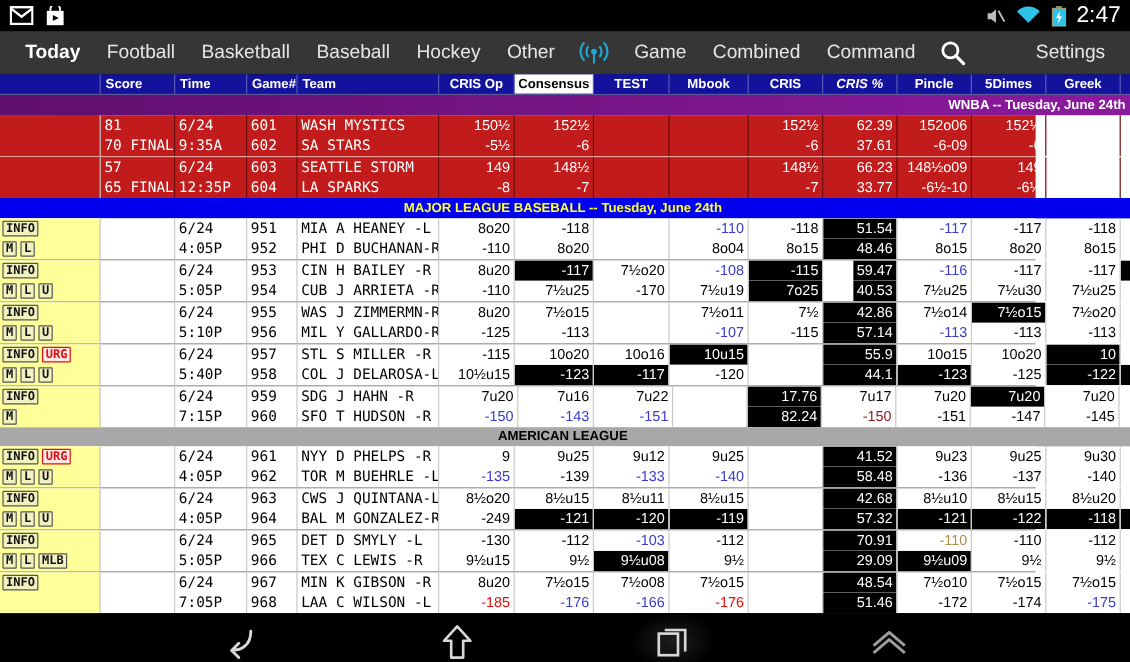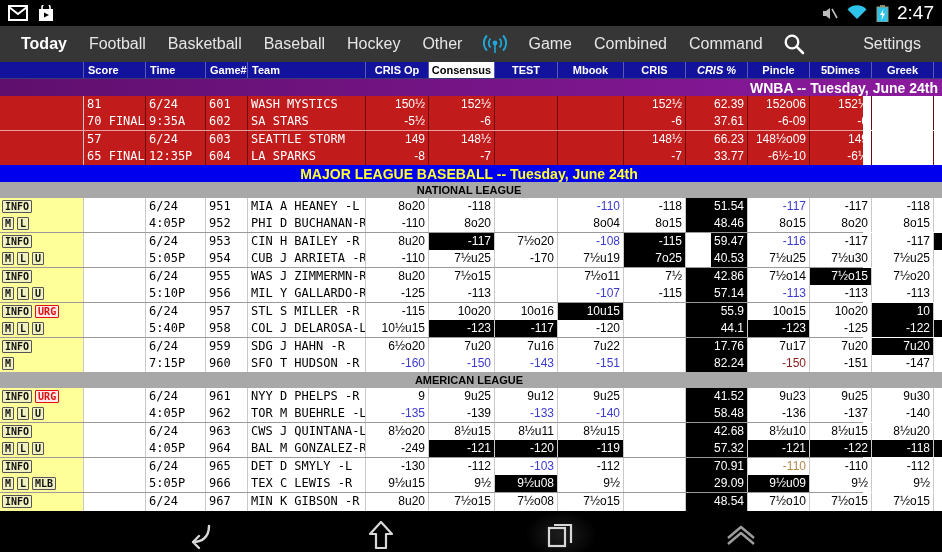--- a/index.html
+++ b/index.html
@@ -42,21 +42,21 @@
   .thead .th {
     display: flex; align-items: center; justify-content: center;
     border-right: 1px solid #5a5ab4; overflow: hidden; white-space: nowrap;
   }
   .thead .th.alignleft { justify-content: flex-start; padding-left: 4px; }
   .thead .th.inv { background: #ffffff; color: #000000; }
   .thead .th.hl { background: #12129c; color: #ffffff; }
 
   
   .banner {
-    height: 17px; font-size: 14px; font-weight: bold;
+    height: 17px; font-size: 11px; font-weight: bold;
     display: flex; align-items: center; justify-content: flex-end;
     padding-right: 4px;
   }
   .banner.wnba { background: linear-gradient(to right,#5f0f6e,#8c1a9e); color: #ffffff; }
   .banner.mlb { background: #0000ee; color: #ffff33; justify-content: center; }
   .banner.sub {
     background: #a8a8a8; color: #000000; justify-content: center;
     height: 16px; font-size: 11px;
   }
 
@@ -319,21 +319,20 @@
       <div class="cell num" style="flex: 0 0 62px;">
         <div class="ln ">149½</div>
         <div class="ln ">-6½</div>
       </div>
       <div class="cell num" style="flex: 0 0 62px;">
         <div class="ln "></div>
         <div class="ln "></div>
       </div>
     </div>
     <div class="banner mlb">MAJOR LEAGUE BASEBALL  -- Tuesday, June 24th</div>
-    <div class="banner sub">NATIONAL LEAGUE</div>
     <div class="game white">
       <div class="infocell" style="flex: 0 0 84px;">
         <div class="badrow">
           <span class="badge">INFO</span>
         </div>
         <div class="badrow">
           <span class="badge">M</span>
           <span class="badge">L</span>
         </div>
       </div>
@@ -656,24 +655,20 @@
         <div class="ln ">6/24</div>
         <div class="ln ">7:15P</div>
       </div>
       <div class="cell lft" style="flex: 0 0 42px;">
         <div class="ln ">959</div>
         <div class="ln ">960</div>
       </div>
       <div class="cell lft" style="flex: 0 0 118px;">
         <div class="ln ">SDG  J HAHN     -R</div>
         <div class="ln ">SFO  T HUDSON   -R</div>
-      </div>
-      <div class="cell num" style="flex: 0 0 63px;">
-        <div class="ln ">6½o20</div>
-        <div class="ln v-blue">-160</div>
       </div>
       <div class="cell num" style="flex: 0 0 66px;">
         <div class="ln ">7u20</div>
         <div class="ln v-blue">-150</div>
       </div>
       <div class="cell num" style="flex: 0 0 63px;">
         <div class="ln ">7u16</div>
         <div class="ln v-blue">-143</div>
       </div>
       <div class="cell num" style="flex: 0 0 66px;">

